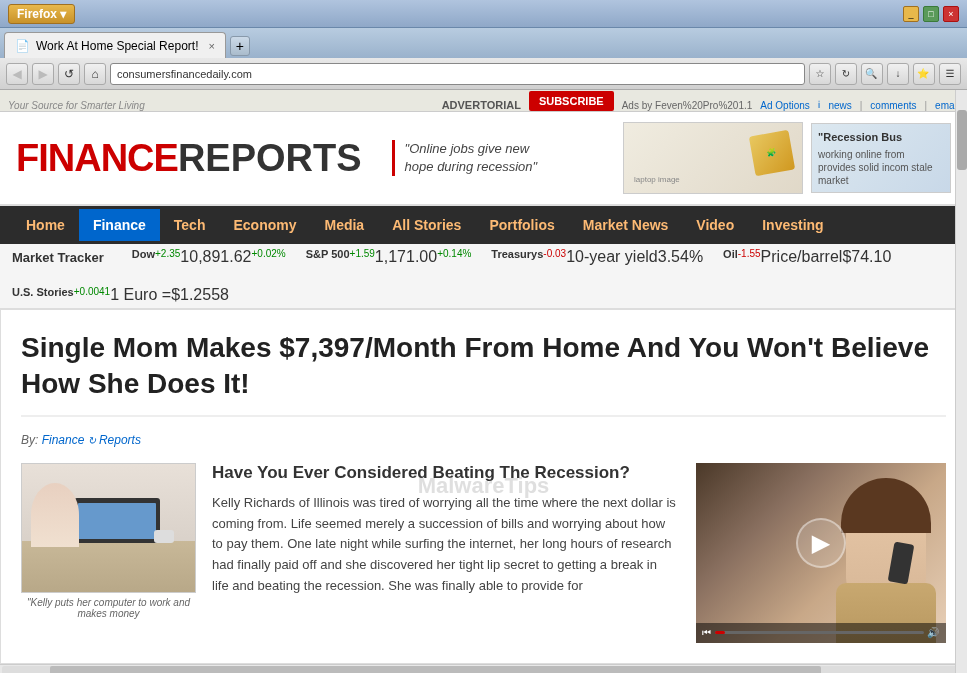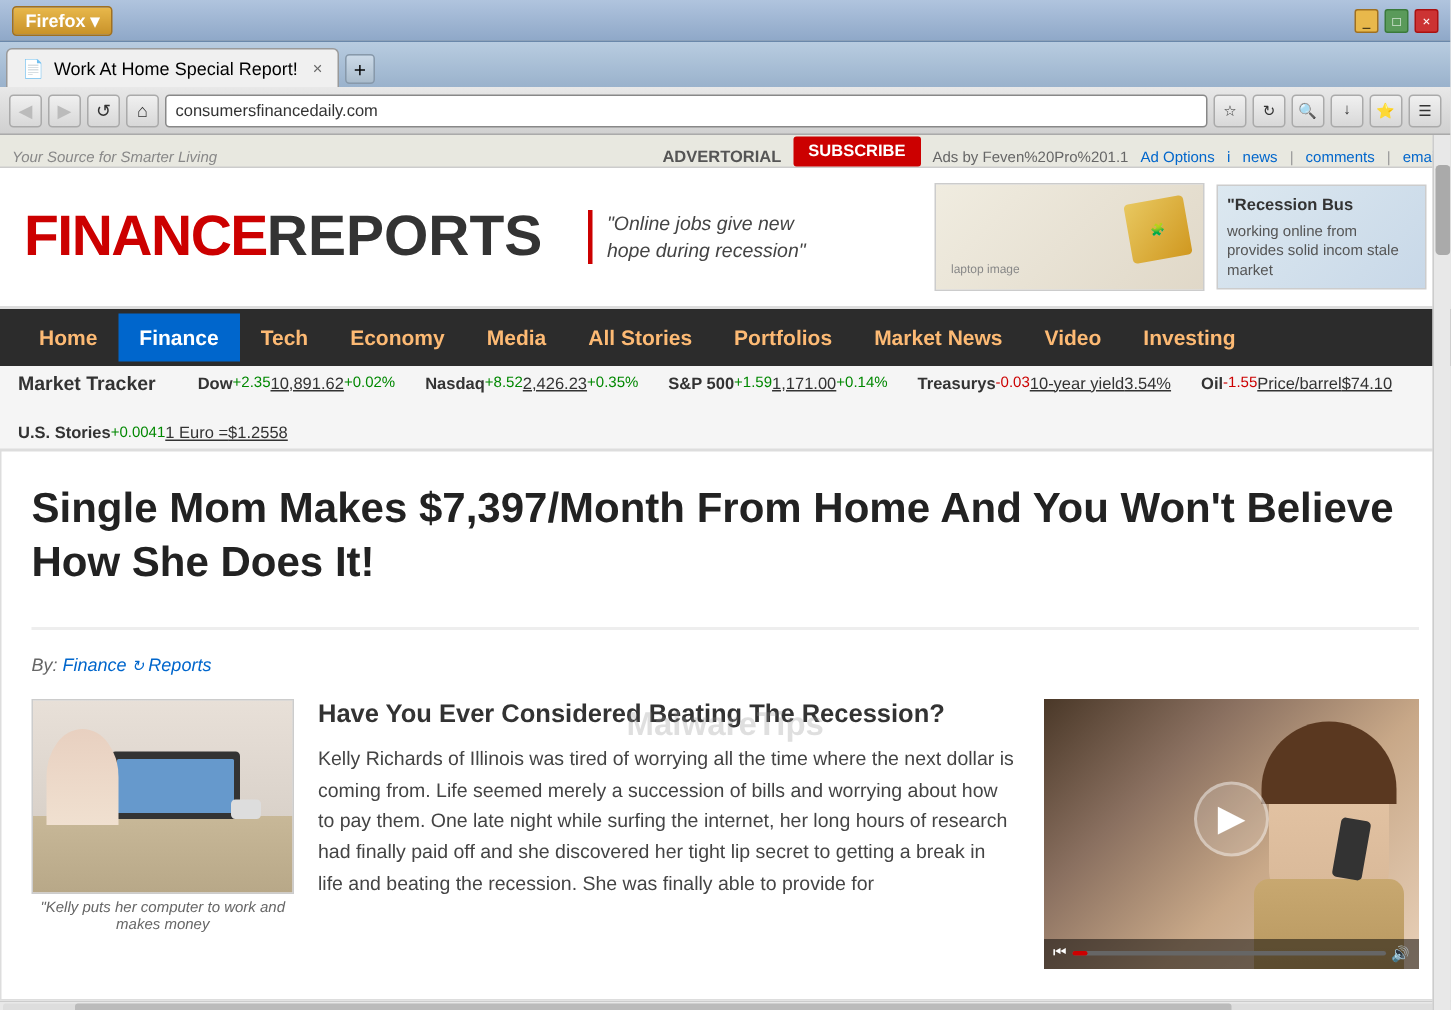--- a/index.html
+++ b/index.html
@@ -242,39 +242,39 @@
       color: #333;
       margin-right: 8px;
     }
     .market-item {
       display: flex;
       flex-direction: row;
       align-items: flex-start;
       min-width: 70px;
     }
     .market-item-name { color: #333; font-weight: bold; font-size: 11px; }
-    .market-item-value { color: #333; font-size: 11px; text-decoration: underline; }
+    .market-item-value { color: #333; font-size: 16px; }
     .market-item-change-pos { color: #008800; font-size: 10px; }
     .market-item-change-neg { color: #cc0000; font-size: 10px; }
 
     
     .main-content {
       background: white;
       padding: 20px 20px;
       border: 1px solid #ddd;
       margin: 0;
     }
     .article-title {
       font-size: 28px;
       font-weight: bold;
       color: #222;
       line-height: 1.3;
       margin-bottom: 16px;
       border-bottom: 2px solid #eee;
-      padding-bottom: 24px;
+      padding-bottom: 12px;
     }
     .article-meta {
       font-size: 12px;
       color: #666;
       margin-bottom: 16px;
       font-style: italic;
     }
     .article-meta a { color: #0066cc; text-decoration: none; }
     .article-body {
       display: flex;
@@ -494,26 +494,20 @@
   <div class="market-tracker">
     <span class="market-label">Market Tracker</span>
 
     <div class="market-item">
       <span class="market-item-name">Dow</span>
       <span class="market-item-change-pos">+2.35</span>
       <span class="market-item-value">10,891.62</span>
       <span class="market-item-change-pos">+0.02%</span>
     </div>
 
-    <div class="market-item">
-      <span class="market-item-name">Nasdaq</span>
-      <span class="market-item-change-pos">+8.52</span>
-      <span class="market-item-value">2,426.23</span>
-      <span class="market-item-change-pos">+0.35%</span>
-    </div>
 
     <div class="market-item">
       <span class="market-item-name">S&amp;P 500</span>
       <span class="market-item-change-pos">+1.59</span>
       <span class="market-item-value">1,171.00</span>
       <span class="market-item-change-pos">+0.14%</span>
     </div>
 
     <div class="market-item">
       <span class="market-item-name">Treasurys</span>

